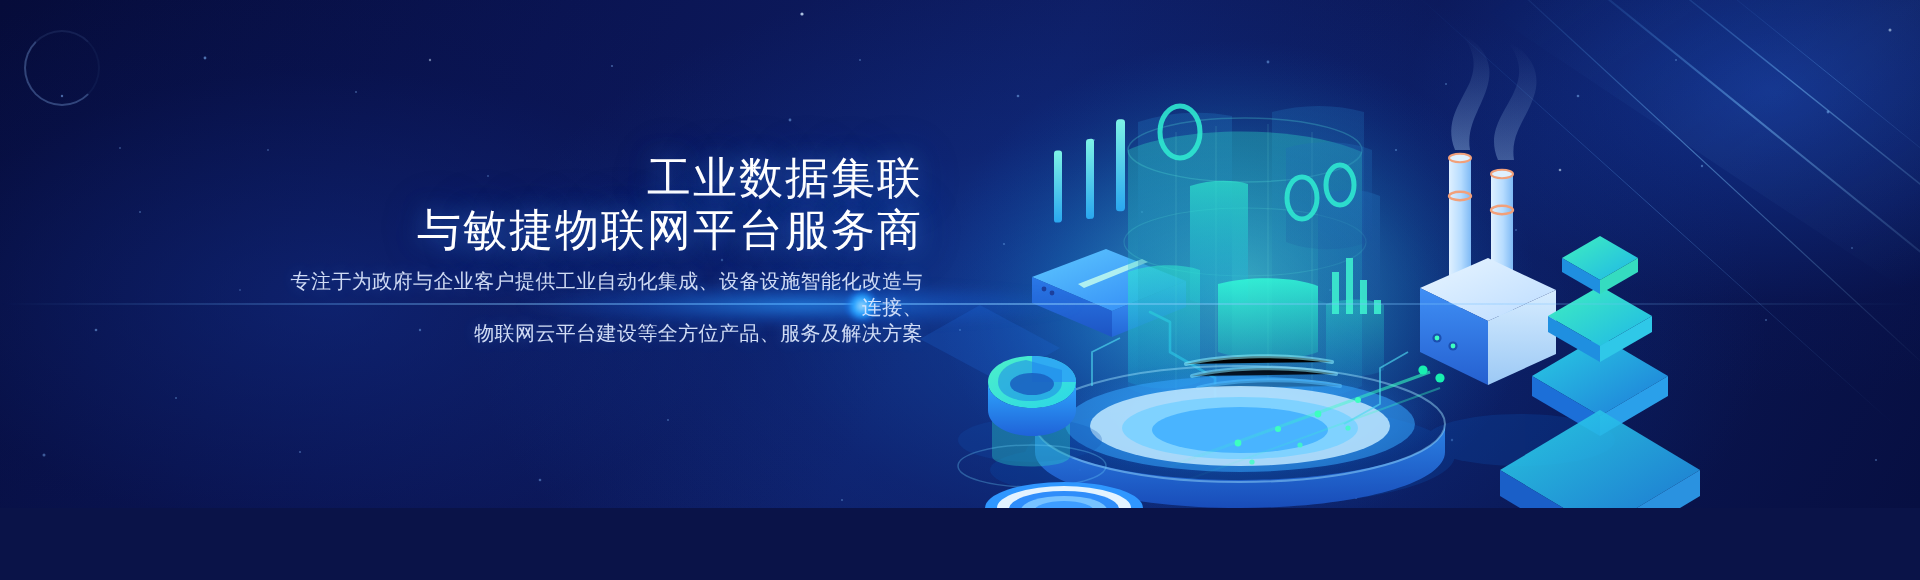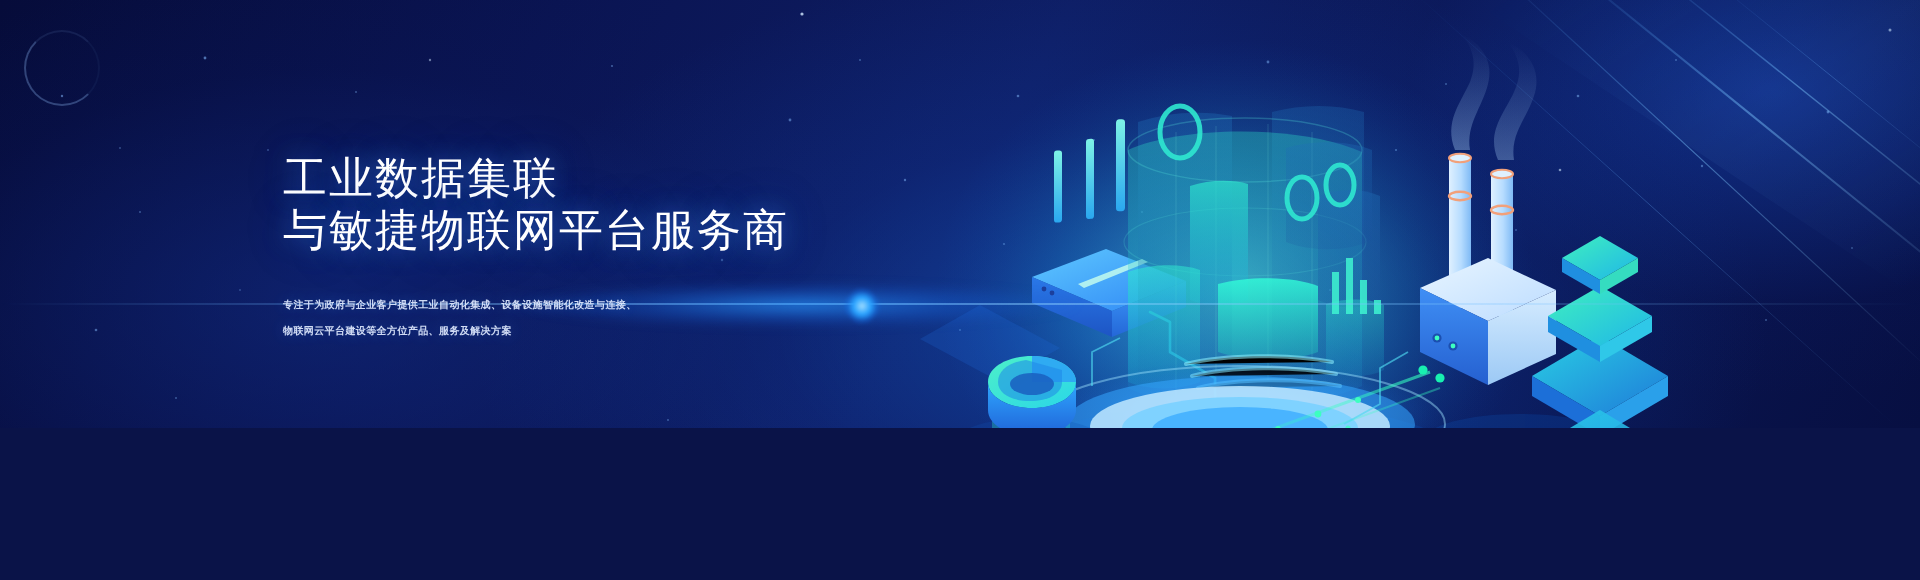--- a/index.html
+++ b/index.html
@@ -1,24 +1,25 @@
 <!DOCTYPE html>
 <html><head>
 <meta charset="utf-8">
 <style>
   html,body{margin:0;padding:0;background:#0a1348;}
   *{box-sizing:border-box;}
   .banner{
-    position:relative;width:1920px;height:428px;overflow:hidden;
+    position:relative;width:1920px;height:508px;overflow:hidden;
     font-family:"Liberation Sans","DejaVu Sans",sans-serif;
     background:
       radial-gradient(ellipse 900px 520px at 1120px 330px, rgba(22,96,200,0.55) 0%, rgba(16,60,160,0.28) 38%, rgba(10,20,80,0) 72%),
       radial-gradient(ellipse 760px 420px at 330px 300px, rgba(18,48,140,0.50) 0%, rgba(10,24,92,0.18) 55%, rgba(8,16,70,0) 80%),
       radial-gradient(ellipse 600px 360px at 1770px 90px, rgba(26,86,220,0.42) 0%, rgba(12,30,110,0.12) 60%, rgba(8,16,70,0) 85%),
       linear-gradient(118deg, #060c3a 0%, #0a1452 26%, #0e1d63 50%, #0b1856 74%, #070f42 100%);
+    text-align: right;
   }
   .layer{position:absolute;inset:0;pointer-events:none;}
 
   
   .stars{mix-blend-mode:screen;opacity:.95;}
 
   
   .streaks{opacity:.85;}
 
   
@@ -48,24 +49,23 @@
   }
 
   
   .copy{position:absolute;left:283px;top:152px;width:640px;}
   .headline{
     color:#ffffff;font-size:44px;line-height:52px;font-weight:400;
     letter-spacing:2px;white-space:pre-line;
     text-shadow:0 0 22px rgba(70,150,255,.55),0 0 48px rgba(30,100,220,.35);
   }
   .subcopy{
-    margin-top:36px;color:#dfeaff;font-size:10px;line-height:26px;
+    margin-top:12px;color:#dfeaff;font-size:20px;line-height:26px;
     letter-spacing:.4px;white-space:pre-line;opacity:.93;
     text-shadow:0 0 14px rgba(50,120,220,.45);
-    font-weight:bold;
   }
 </style>
 </head>
 <body>
 
 <div class="banner">
 
   <svg class="layer stars" viewBox="0 0 1920 580" width="1920" height="580">
     <g fill="#7fb4ff">
       <circle cx="62" cy="96" r="1.2" opacity=".55"></circle>

